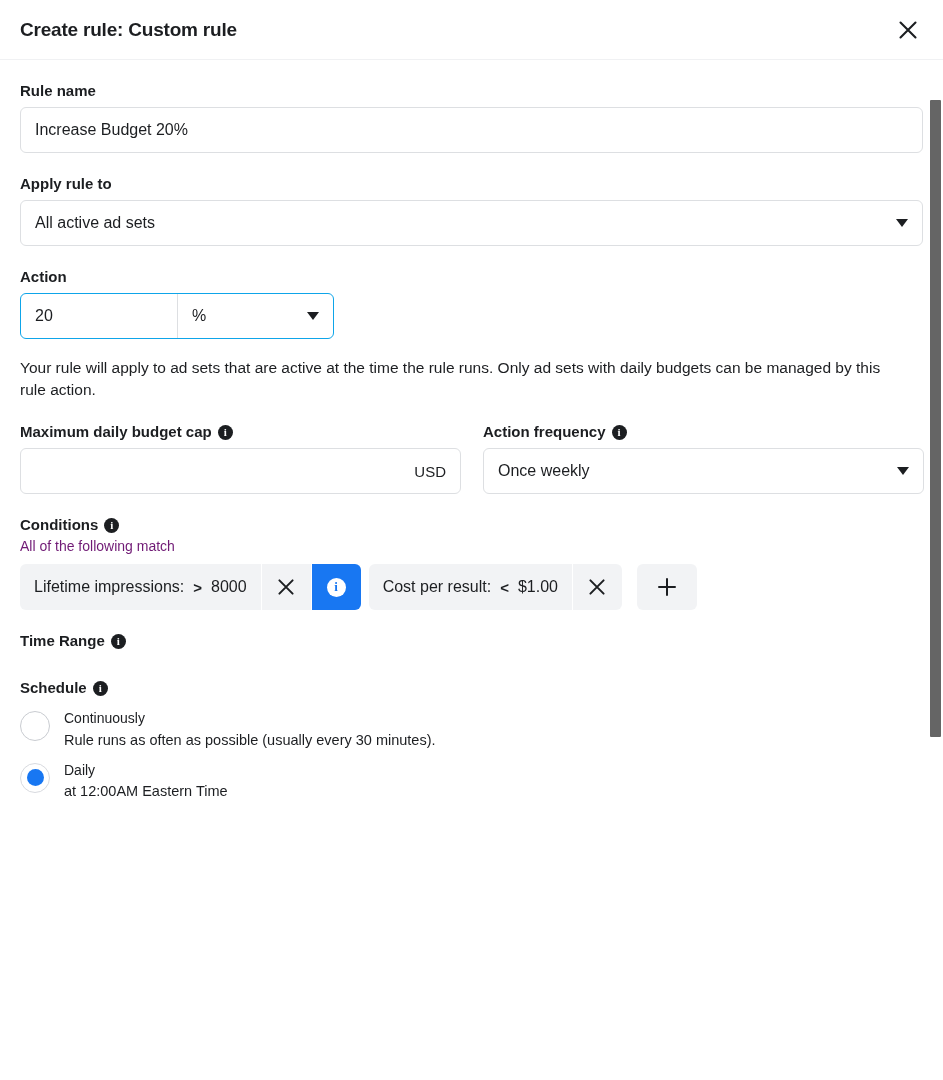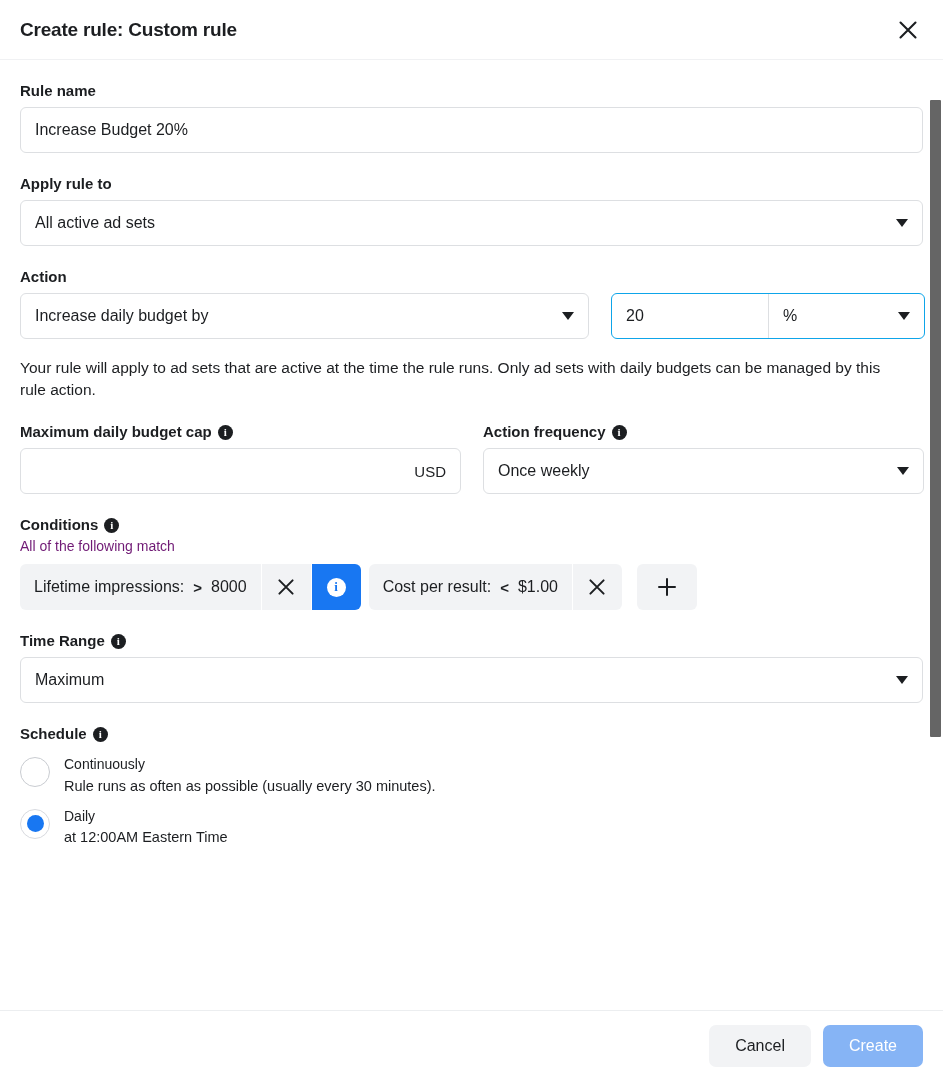--- a/index.html
+++ b/index.html
@@ -313,26 +313,20 @@
         <span>All active ad sets</span>
         <span class="caret"></span>
       </div>
     </div>
 
     <div class="gap-22"></div>
 
     <div class="section">
       <div class="field-label">Action</div>
       <div class="action-row">
-        <div class="action-select">
-          <div class="select-box">
-            <span>Increase daily budget by</span>
-            <span class="caret"></span>
-          </div>
-        </div>
         <div class="value-unit">
           <input class="num" type="text" value="20" style="">
           <div class="unit">
             <span>%</span>
             <span class="caret"></span>
           </div>
         </div>
       </div>
       <div class="helper-text">Your rule will apply to ad sets that are active at the time the rule runs. Only ad sets with daily budgets can be managed by this rule action.</div>
     </div>
@@ -409,24 +403,20 @@
       </div>
     </div>
 
     <div class="gap-22"></div>
 
     <div class="section">
       <div class="field-label">
         <span>Time Range</span>
         <span class="info-icon">i</span>
       </div>
-      <div class="select-box">
-        <span>Maximum</span>
-        <span class="caret"></span>
-      </div>
     </div>
 
     <div class="gap-22"></div>
 
     <div class="section">
       <div class="field-label">
         <span>Schedule</span>
         <span class="info-icon">i</span>
       </div>
 
@@ -446,18 +436,14 @@
         </div>
       </div>
     </div>
 
     <div class="scrollbar-track">
       <div class="scrollbar-thumb"></div>
     </div>
 
   </div>
 
-  <div class="footer">
-    <button class="btn btn-cancel">Cancel</button>
-    <button class="btn btn-create">Create</button>
-  </div>
 
 </div>
 
 </body></html>

